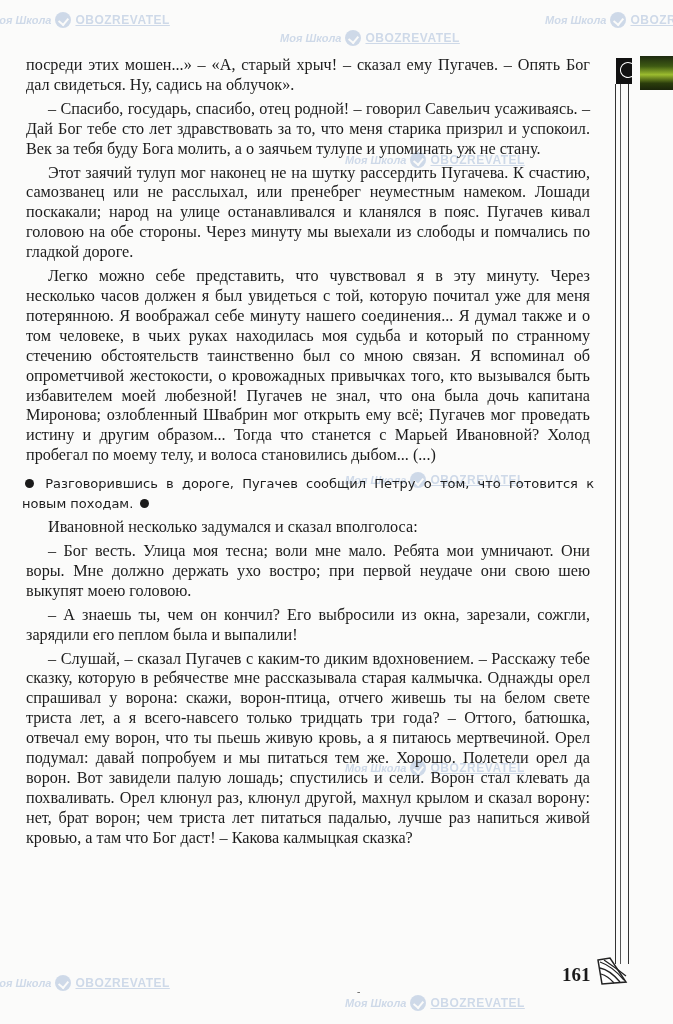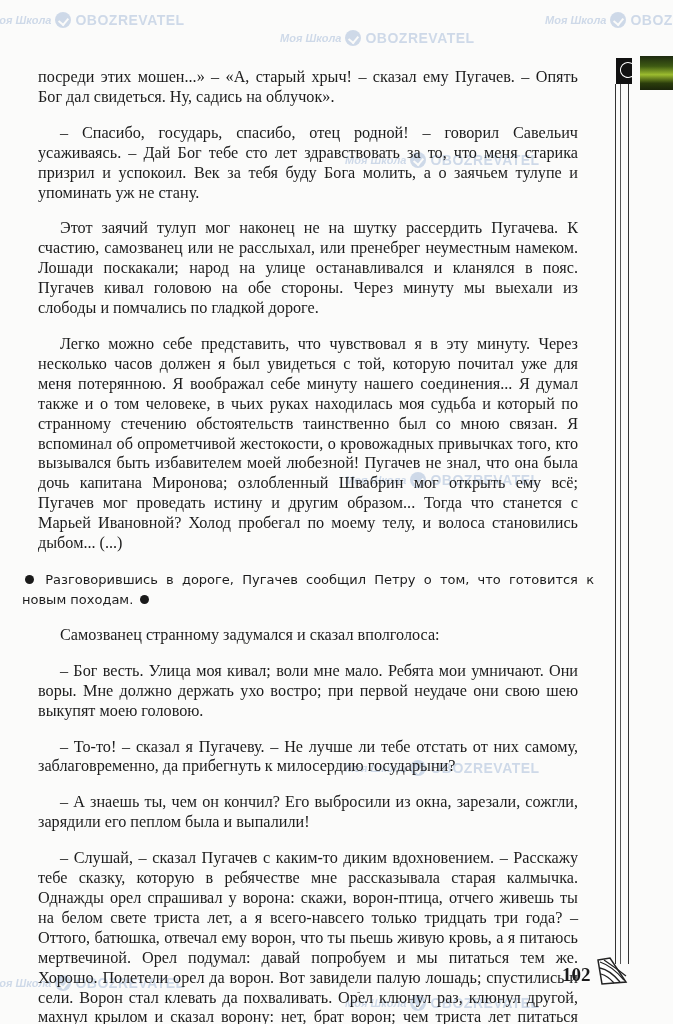--- a/index.html
+++ b/index.html
@@ -16,27 +16,27 @@
   }
   .watermark .wm-school { font-style: italic; }
   .watermark .wm-logo {
     width: 16px; height: 16px; border-radius: 50%; background: #c7d4e6;
     display: inline-block; position: relative;
   }
   .watermark .wm-logo::after {
     content: ""; position: absolute; left: 5px; top: 4px; width: 5px; height: 7px;
     border-right: 2px solid #fbfbfa; border-bottom: 2px solid #fbfbfa; transform: rotate(40deg);
   }
-  .watermark .wm-brand { letter-spacing: 0.5px; font-size: 14px; }
+  .watermark .wm-brand { letter-spacing: 0.5px; font-size: 12px; text-decoration: underline; }
 
   #page-text {
     position: absolute; left: 22px; top: 52px; width: 572px;
     font-size: 16.2px; line-height: 19.9px; text-align: justify;
   }
-  .para { margin: 16px; text-indent: 22px; }
+  .para { margin: 4px; text-indent: 22px; }
   .para.noindent { text-indent: 0; }
   .summary {
     font-family: "DejaVu Sans", sans-serif; font-size: 13px; line-height: 20px;
     margin: 8px 0 4px 0; text-align: justify;
   }
   .bullet-dot {
     display: inline-block; width: 9px; height: 9px; border-radius: 50%;
     background: #1a1a1a; vertical-align: 0px; margin: 0 3px;
   }
 
@@ -129,21 +129,20 @@
   <p class="para">– Спасибо, государь, спасибо, отец родной! – говорил Савельич усаживаясь. – Дай Бог тебе сто лет здравствовать за то, что меня старика призрил и успокоил. Век за тебя буду Бога молить, а о заячьем тулупе и упоминать уж не стану.</p>
   <p class="para">Этот заячий тулуп мог наконец не на шутку рассердить Пугачева. К счастию, самозванец или не расслыхал, или пренебрег неуместным намеком. Лошади поскакали; народ на улице останавливался и кланялся в пояс. Пугачев кивал головою на обе стороны. Через минуту мы выехали из слободы и помчались по гладкой дороге.</p>
   <p class="para">Легко можно себе представить, что чувствовал я в эту минуту. Через несколько часов должен я был увидеться с той, которую почитал уже для меня потерянною. Я воображал себе минуту нашего соединения... Я думал также и о том человеке, в чьих руках находилась моя судьба и который по странному стечению обстоятельств таинственно был со мною связан. Я вспоминал об опрометчивой жестокости, о кровожадных привычках того, кто вызывался быть избавителем моей любезной! Пугачев не знал, что она была дочь капитана Миронова; озлобленный Швабрин мог открыть ему всё; Пугачев мог проведать истину и другим образом... Тогда что станется с Марьей Ивановной? Холод пробегал по моему телу, и волоса становились дыбом... (...)</p>
 
   <div class="summary">
     <span class="bullet-dot"></span>
     <span>Разговорившись в дороге, Пугачев сообщил Петру о том, что готовится к новым походам.</span>
     <span class="bullet-dot"></span>
   </div>
 
-  <p class="para">Самозванец странному задумался и сказал вполголоса:</p>
-  <p class="para">– Бог весть. Улица моя кивал; воли мне мало. Ребята мои умничают. Они воры. Мне должно держать ухо востро; при первой неудаче они свою шею выкупят моею головою.</p>
-  <p class="para">– То-то! – сказал я Пугачеву. – Не лучше ли тебе отстать от них самому, заблаговременно, да прибегнуть к милосердию государыни?</p>
+  <p class="para">Ивановной несколько задумался и сказал вполголоса:</p>
+  <p class="para">– Бог весть. Улица моя тесна; воли мне мало. Ребята мои умничают. Они воры. Мне должно держать ухо востро; при первой неудаче они свою шею выкупят моею головою.</p>
   <p class="para">– А знаешь ты, чем он кончил? Его выбросили из окна, зарезали, сожгли, зарядили его пеплом была и выпалили!</p>
   <p class="para">– Слушай, – сказал Пугачев с каким-то диким вдохновением. – Расскажу тебе сказку, которую в ребячестве мне рассказывала старая калмычка. Однажды орел спрашивал у ворона: скажи, ворон-птица, отчего живешь ты на белом свете триста лет, а я всего-навсего только тридцать три года? – Оттого, батюшка, отвечал ему ворон, что ты пьешь живую кровь, а я питаюсь мертвечиной. Орел подумал: давай попробуем и мы питаться тем же. Хорошо. Полетели орел да ворон. Вот завидели палую лошадь; спустились и сели. Ворон стал клевать да похваливать. Орел клюнул раз, клюнул другой, махнул крылом и сказал ворону: нет, брат ворон; чем триста лет питаться падалью, лучше раз напиться живой кровью, а там что Бог даст! – Какова калмыцкая сказка?</p>
 </div>
 
-<div id="page-number">102</div>
+<div id="page-number">161</div>
 <div class="dash-mark">-</div>
 
 </body></html>

